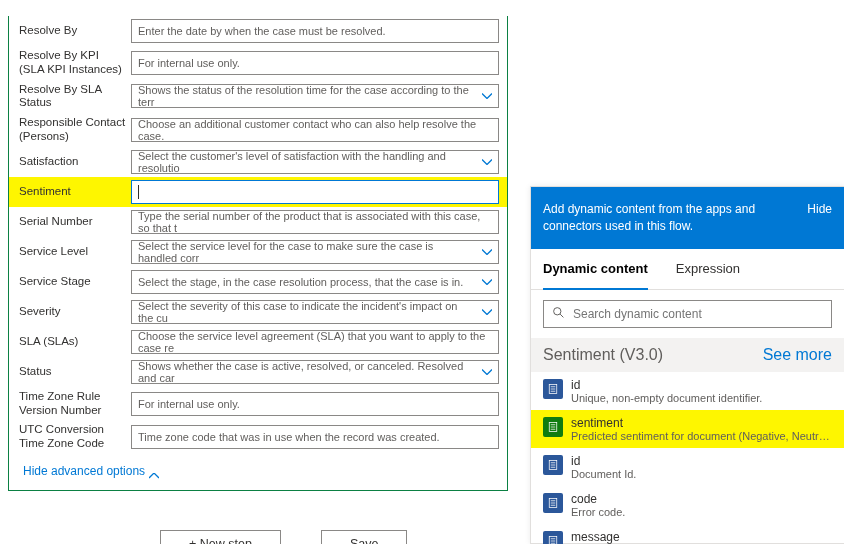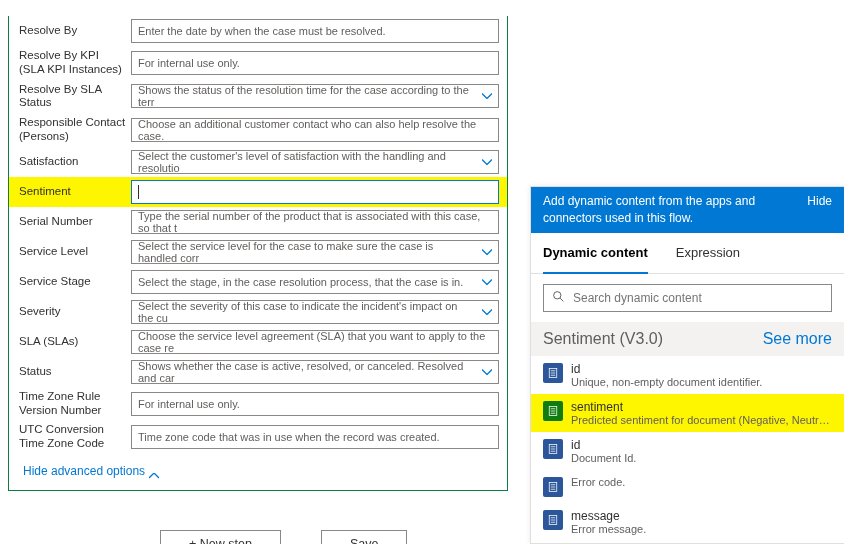--- a/index.html
+++ b/index.html
@@ -15,21 +15,21 @@
     .hl-row .form-input { border: 1px solid #0078d4; background: #fff; color: #323130; }
     .cursor-bar { width: 1px; height: 14px; background: #323130; }
     .dyn-link-row { display: flex; justify-content: flex-end; padding: 4px 8px 6px 10px; }
     .dyn-link { color: #0078d4; font-size: 11.5px; cursor: pointer; display: flex; align-items: center; gap: 4px; }
     .dyn-badge { width: 12px; height: 12px; background: #0078d4; color: #fff; font-size: 9px; display: flex; align-items: center; justify-content: center; border-radius: 2px; }
     .hide-adv { display: flex; align-items: center; gap: 4px; padding: 10px 0 0 14px; color: #0078d4; font-size: 12px; cursor: pointer; text-align: right; }
     .hide-adv .up { width: 10px; height: 6px; }
     .bottom-buttons { position: absolute; left: 160px; top: 530px; display: flex; gap: 40px; }
     .btn { border: 1px solid #8a8886; background: #fff; padding: 6px 28px; font-size: 12.5px; color: #323130; cursor: pointer; }
     .right-panel { position: absolute; left: 530px; top: 186px; width: 314px; height: 358px; background: #fff; border: 1px solid #e1dfdd; border-right: none; box-shadow: 0 0 6px rgba(0,0,0,0.08); }
-    .rp-header { background: #0078d4; color: #fff; padding: 6px 12px; font-size: 12px; line-height: 1.4; display: flex; justify-content: space-between; }
+    .rp-header { background: #0078d4; color: #fff; padding: 14px 12px; font-size: 12px; line-height: 1.4; display: flex; justify-content: space-between; }
     .rp-header-text { flex: 1; padding-right: 6px; }
     .rp-hide { cursor: pointer; font-size: 12px; }
     .rp-tabs { display: flex; border-bottom: 1px solid #e1dfdd; padding: 0 12px; }
     .rp-tab { padding: 12px 0; margin-right: 28px; font-size: 13px; color: #323130; cursor: pointer; }
     .rp-tab.active { color: #000; border-bottom: 2px solid #0078d4; font-weight: 600; margin-bottom: -1px; }
     .rp-search { margin: 10px 12px; border: 1px solid #8a8886; height: 28px; display: flex; align-items: center; padding: 0 8px; gap: 8px; }
     .rp-search svg { width: 13px; height: 13px; color: #605e5c; flex-shrink: 0; }
     .rp-search input { border: none; outline: none; flex: 1; font-size: 12px; color: #605e5c; background: transparent; }
     .rp-section { background: #f3f2f1; padding: 8px 12px; display: flex; justify-content: space-between; align-items: center; font-size: 16px; color: #605e5c; margin-top: 6px; }
     .rp-item { display: flex; align-items: flex-start; gap: 8px; padding: 6px 12px; cursor: pointer; }
@@ -243,20 +243,21 @@
       <div class="rp-item">
         <div class="token-icon blue">
           <svg viewBox="0 0 16 16">
             <rect x="3" y="2" width="10" height="12" fill="none" stroke="currentColor" stroke-width="1"></rect>
             <line x1="5" y1="5" x2="11" y2="5" stroke="currentColor" stroke-width="1"></line>
             <line x1="5" y1="8" x2="11" y2="8" stroke="currentColor" stroke-width="1"></line>
             <line x1="5" y1="11" x2="11" y2="11" stroke="currentColor" stroke-width="1"></line>
           </svg>
         </div>
         <div class="rp-item-text">
+          <div class="rp-item-title">code</div>
           <div class="rp-item-desc">Error code.</div>
         </div>
       </div>
       <div class="rp-item">
         <div class="token-icon blue">
           <svg viewBox="0 0 16 16">
             <rect x="3" y="2" width="10" height="12" fill="none" stroke="currentColor" stroke-width="1"></rect>
             <line x1="5" y1="5" x2="11" y2="5" stroke="currentColor" stroke-width="1"></line>
             <line x1="5" y1="8" x2="11" y2="8" stroke="currentColor" stroke-width="1"></line>
             <line x1="5" y1="11" x2="11" y2="11" stroke="currentColor" stroke-width="1"></line>

